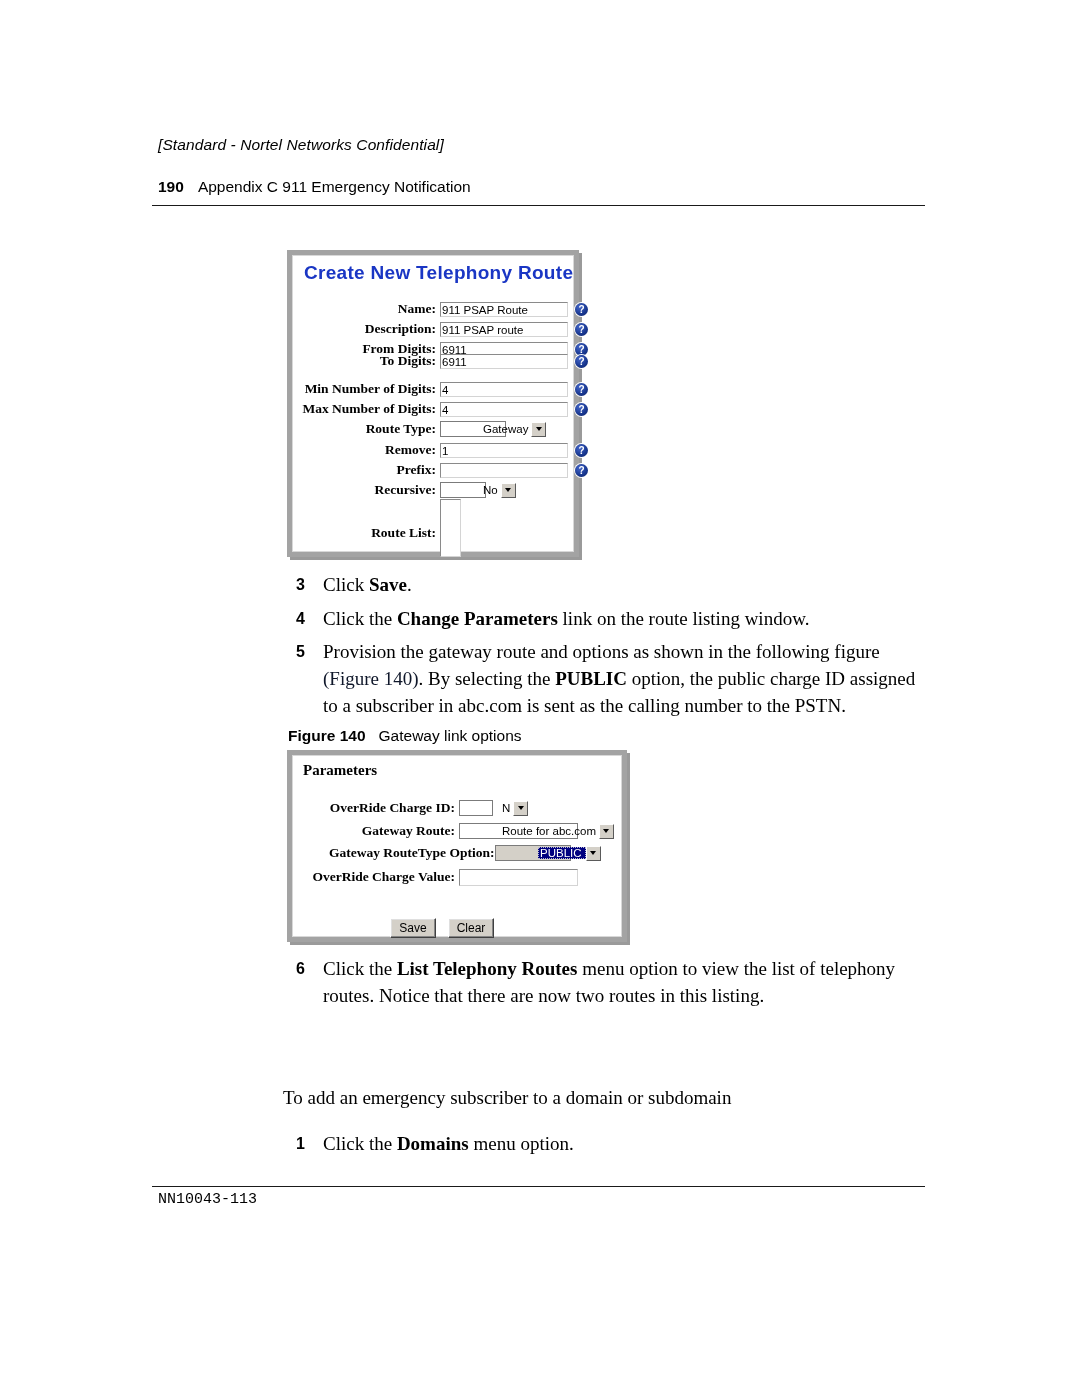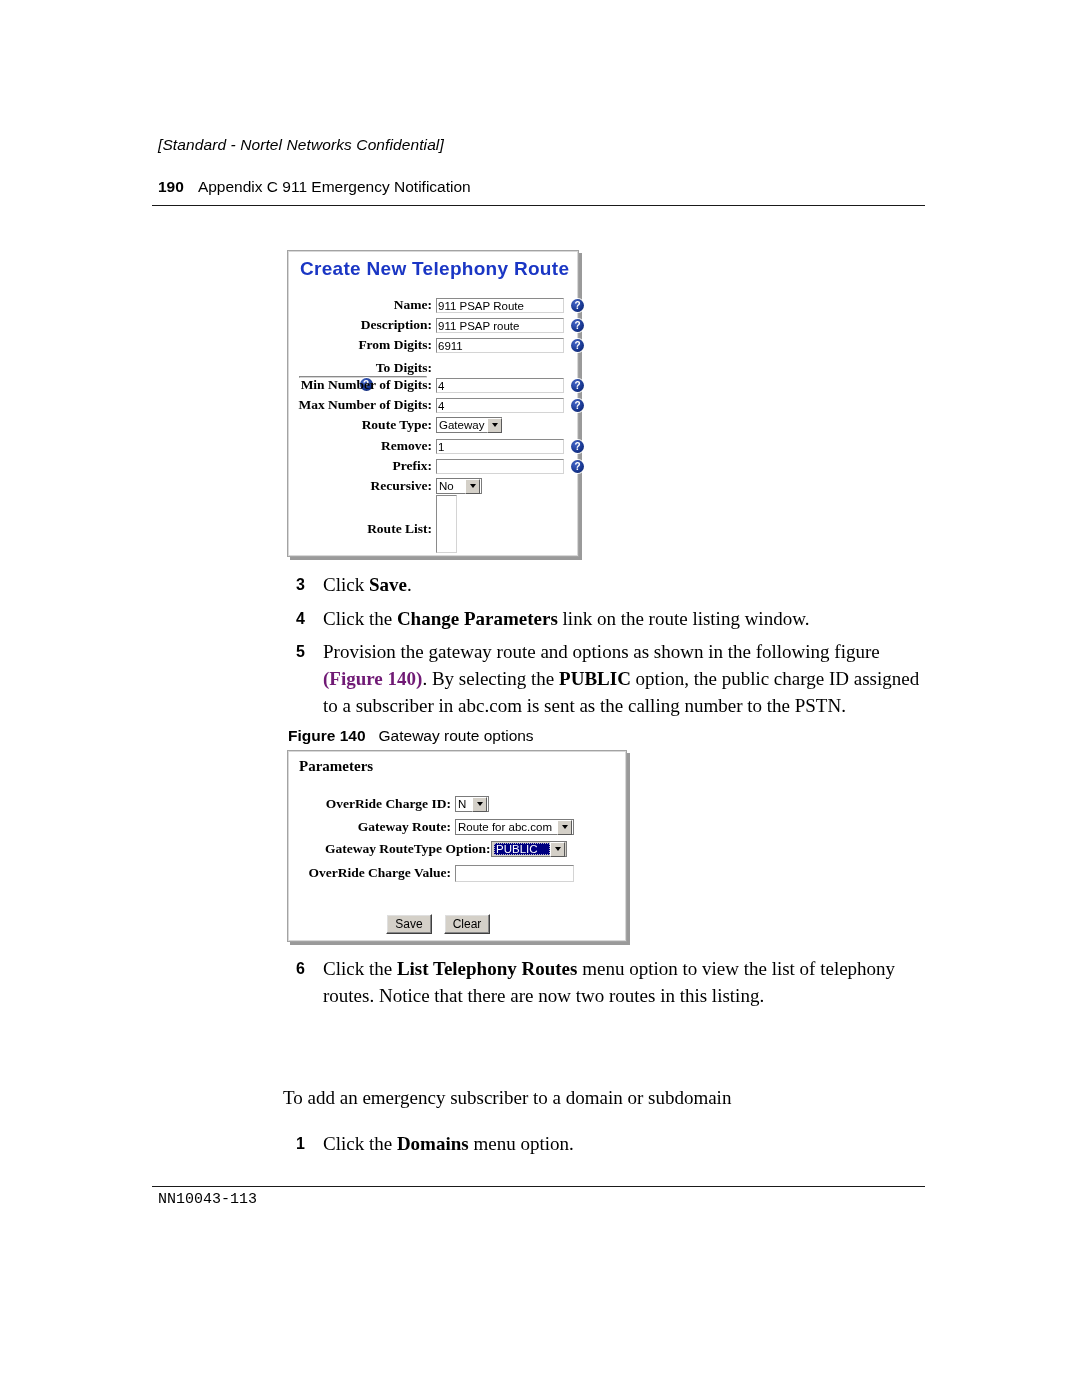--- a/index.html
+++ b/index.html
@@ -61,34 +61,34 @@
   }
   .step .num{
     position:absolute;left:0;top:0;width:22px;
     text-align:right;
     font-family:"Liberation Sans", sans-serif;
     font-weight:bold;font-size:16px;
     line-height:27px;
   }
   .step .txt{display:block;margin-left:40px;}
   .step b{font-weight:bold;}
-  .xref{color:#701a75;font-weight:bold;}
+  .xref{color:#0f172a;}
 
   h2.section{
     position:absolute;left:222px;top:1028px;margin:0;
     font-family:"Liberation Sans", sans-serif;
     font-weight:bold;font-size:30px;letter-spacing:-.2px;
     white-space:nowrap;
   }
 
   
   .dlg{
     position:absolute;
     background:#ffffff;
-    border:1px solid #a3a3a3;
+    border:5px solid #a3a3a3;
     box-shadow:3px 3px 0 0 #9a9a9a;
     box-sizing:border-box;
   }
   .dlg-inner{
     border:1px solid #d8d8d8;
     height:100%;
     box-sizing:border-box;
     position:relative;
   }
   .dlg-title-blue{
@@ -132,21 +132,21 @@
     height:16px;
     background:#ffffff;
     border:1px solid #7b7b7b;
     display:inline-flex;align-items:center;
     font-family:"Liberation Sans", sans-serif;
     font-size:11.5px;
     box-sizing:border-box;
     padding-left:2px;
     white-space:nowrap;
   }
-  .fselect .selval{flex:1;padding-right:3px;}
+  .fselect .selval{flex:1;padding-right:3px;margin-left:40px;}
   .fselect .arrow{
     width:13px;height:13px;margin:0 1px 0 0;
     background:#d4d0c8;
     border:1px solid #ffffff;
     border-right-color:#5a5a5a;
     border-bottom-color:#5a5a5a;
     display:flex;align-items:center;justify-content:center;
     flex:none;
   }
   .fselect .arrow i{
@@ -223,21 +223,21 @@
         <div class="finput" style="width:128px;">911 PSAP route</div>
         <div class="helpicon">?</div>
       </div>
 
       <div class="frow" style="left:0;top:84px;">
         <div class="flabel" style="width:143px;">From Digits:</div>
         <div class="finput" style="width:128px;">6911</div>
         <div class="helpicon">?</div>
       </div>
 
-      <div class="frow" style="left:0;top:108px;flex-direction:column;">
+      <div class="frow" style="left:0;top:96px;">
         <div class="flabel" style="width:143px;">To Digits:</div>
         <div class="finput" style="width:128px;">6911</div>
         <div class="helpicon">?</div>
       </div>
 
       <div class="frow" style="left:0;top:124px;">
         <div class="flabel" style="width:143px;">Min Number of Digits:</div>
         <div class="finput" style="width:128px;">4</div>
         <div class="helpicon">?</div>
       </div>
@@ -296,21 +296,21 @@
     <span class="num">4</span>
     <span class="txt"><span>Click the </span><b>Change Parameters</b><span> link on the route listing window.</span></span>
   </div>
 
   <div class="step" style="left:283px;top:638px;width:650px;">
     <span class="num">5</span>
     <span class="txt"><span>Provision the gateway route and options as shown in the following figure</span> <span class="xref">(Figure 140)</span><span>. By selecting the </span><b>PUBLIC</b><span> option, the public charge ID assigned</span> <span>to a subscriber in abc.com is sent as the calling number to the PSTN.</span></span>
   </div>
 
   <div class="figcap" style="left:288px;top:727px;">
-    <b>Figure 140</b><span class="capgap"></span><span>Gateway route options</span>
+    <b>Figure 140</b><span class="capgap"></span><span>Gateway link options</span>
   </div>
 
   <div class="dlg" style="left:287px;top:750px;width:340px;height:192px;">
     <div class="dlg-inner">
       <div class="dlg-title-serif">Parameters</div>
 
       <div class="frow" style="left:0;top:43px;">
         <div class="flabel" style="width:162px;">OverRide Charge ID:</div>
         <div class="fselect" style="width:34px;">
           <span class="selval">N</span>

